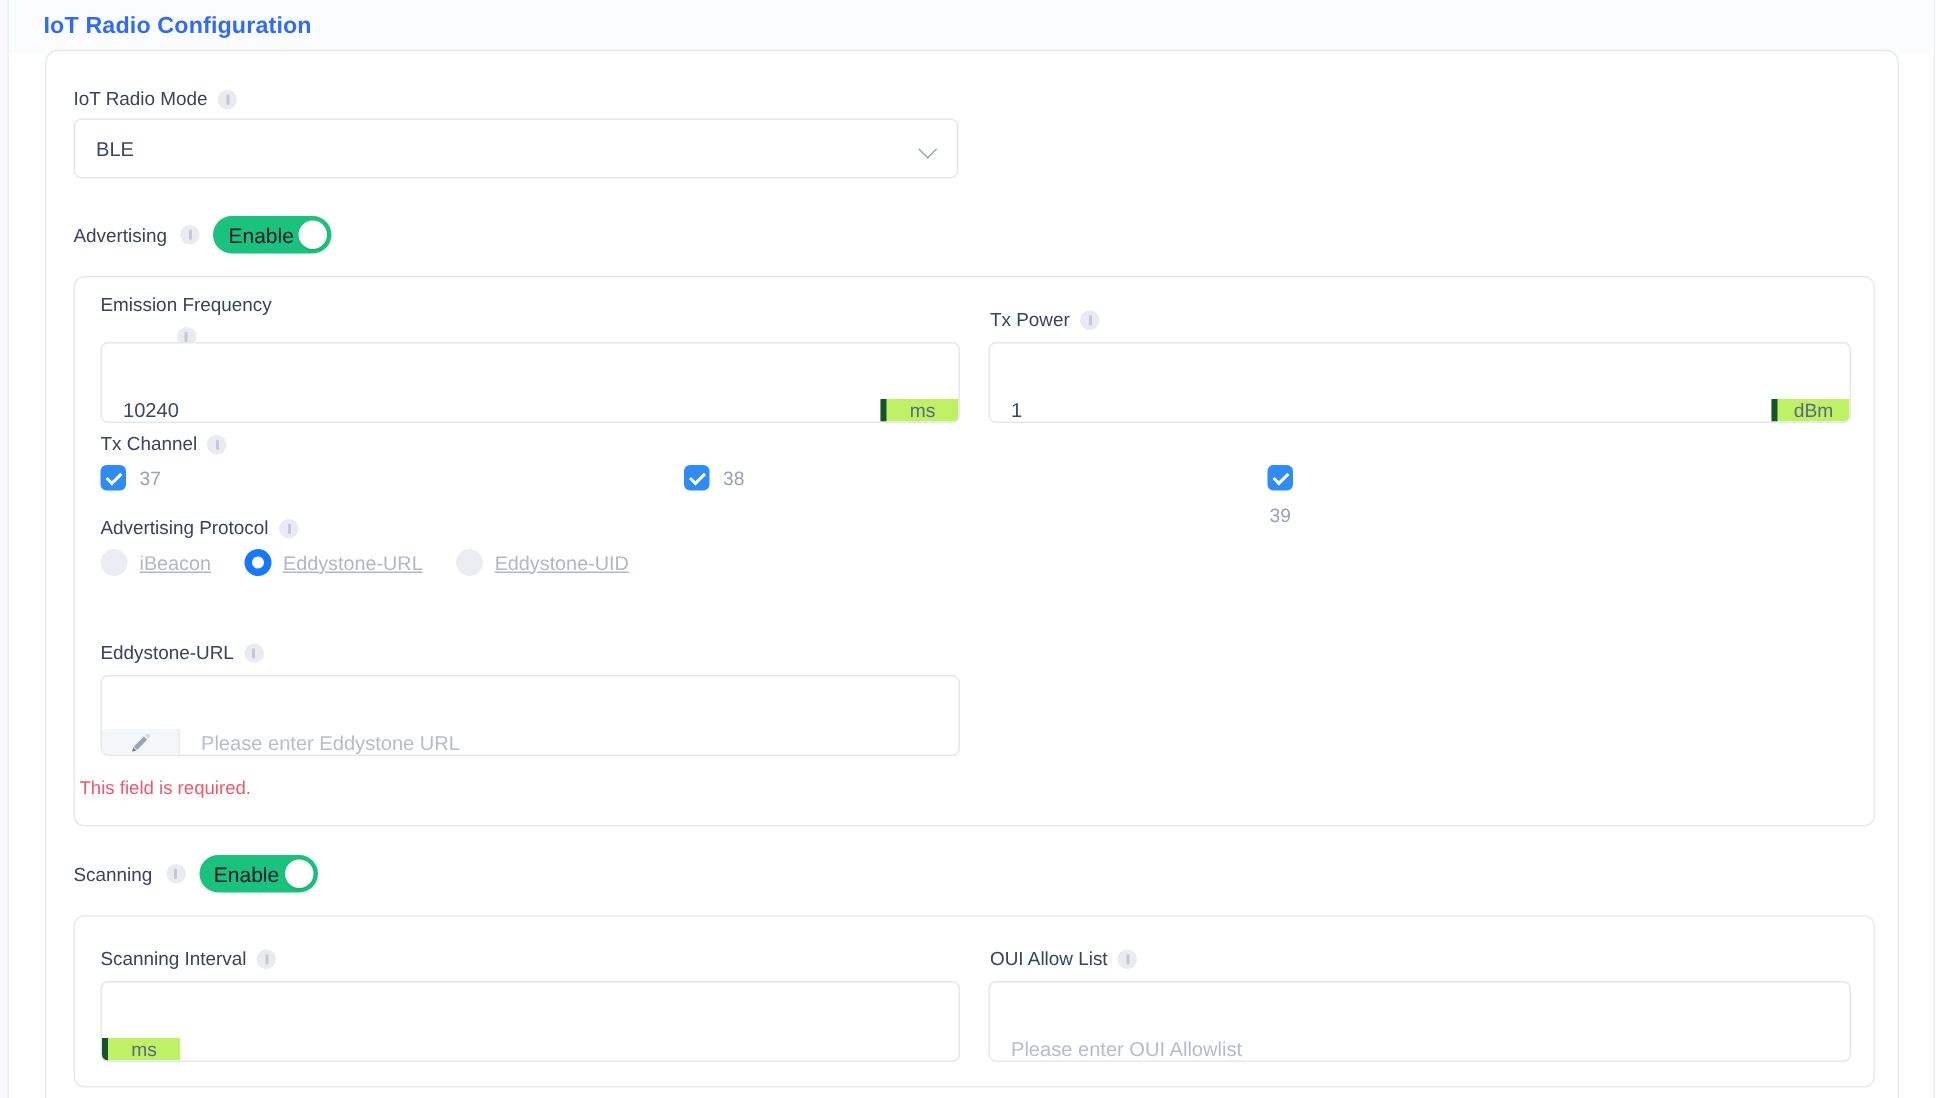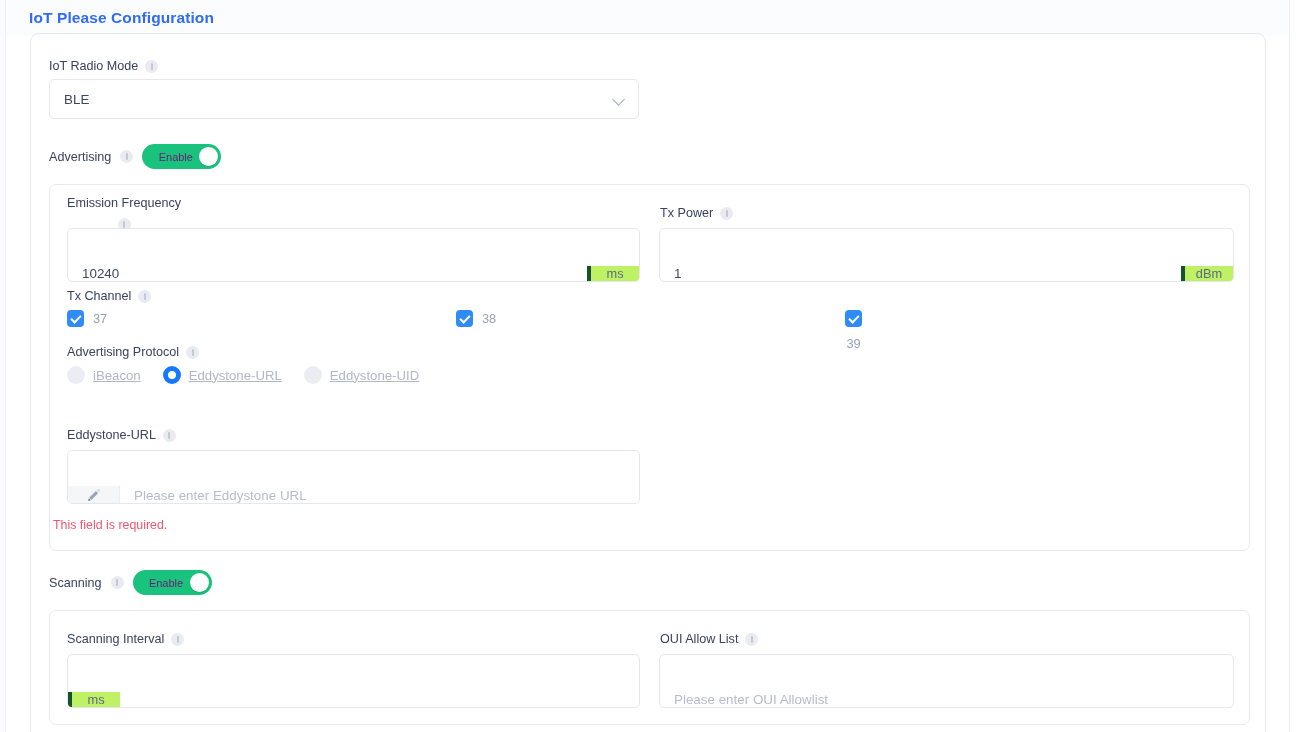--- a/index.html
+++ b/index.html
@@ -92,23 +92,22 @@
   }
   
   .toggle {
     width: 79px; height: 25px; border-radius: 13px;
     background: #19c37d;
     display: inline-flex; align-items: center;
     padding: 0 3px; cursor: pointer;
     position: relative; flex: 0 0 auto;
   }
   .toggle .t-label {
-    font-size: 11px; color: #701a75; padding-left: 7px;
+    font-size: 14px; color: #0f172a; padding-left: 7px;
     flex: 1;
-    text-align: center;
   }
   .toggle .knob {
     width: 19px; height: 19px; border-radius: 50%;
     background: #ffffff; flex: 0 0 auto;
     box-shadow: 0 1px 2px rgba(0,0,0,.12);
   }
   
   .field { position: absolute; }
   .input-group {
     display: flex; height: 54px;
@@ -166,21 +165,21 @@
 </style>
 </head>
 <body>
 
 <div class="page">
 
   <div class="rail-left"></div>
   <div class="rail-right"></div>
   <div class="header-band"></div>
 
-  <div class="page-title">IoT Please Configuration</div>
+  <div class="page-title">IoT Radio Configuration</div>
 
   <div class="outer-card">
 
     <div class="label" style="position:absolute; left:18px; top:24px;">
       <span>IoT Radio Mode</span>
       <span class="info-icon"></span>
     </div>
     <div class="select-box" style="left:18px; top:45px; width:590px;justify-content:center;">
       <span class="val">BLE</span>
       <span class="chevron"></span>

